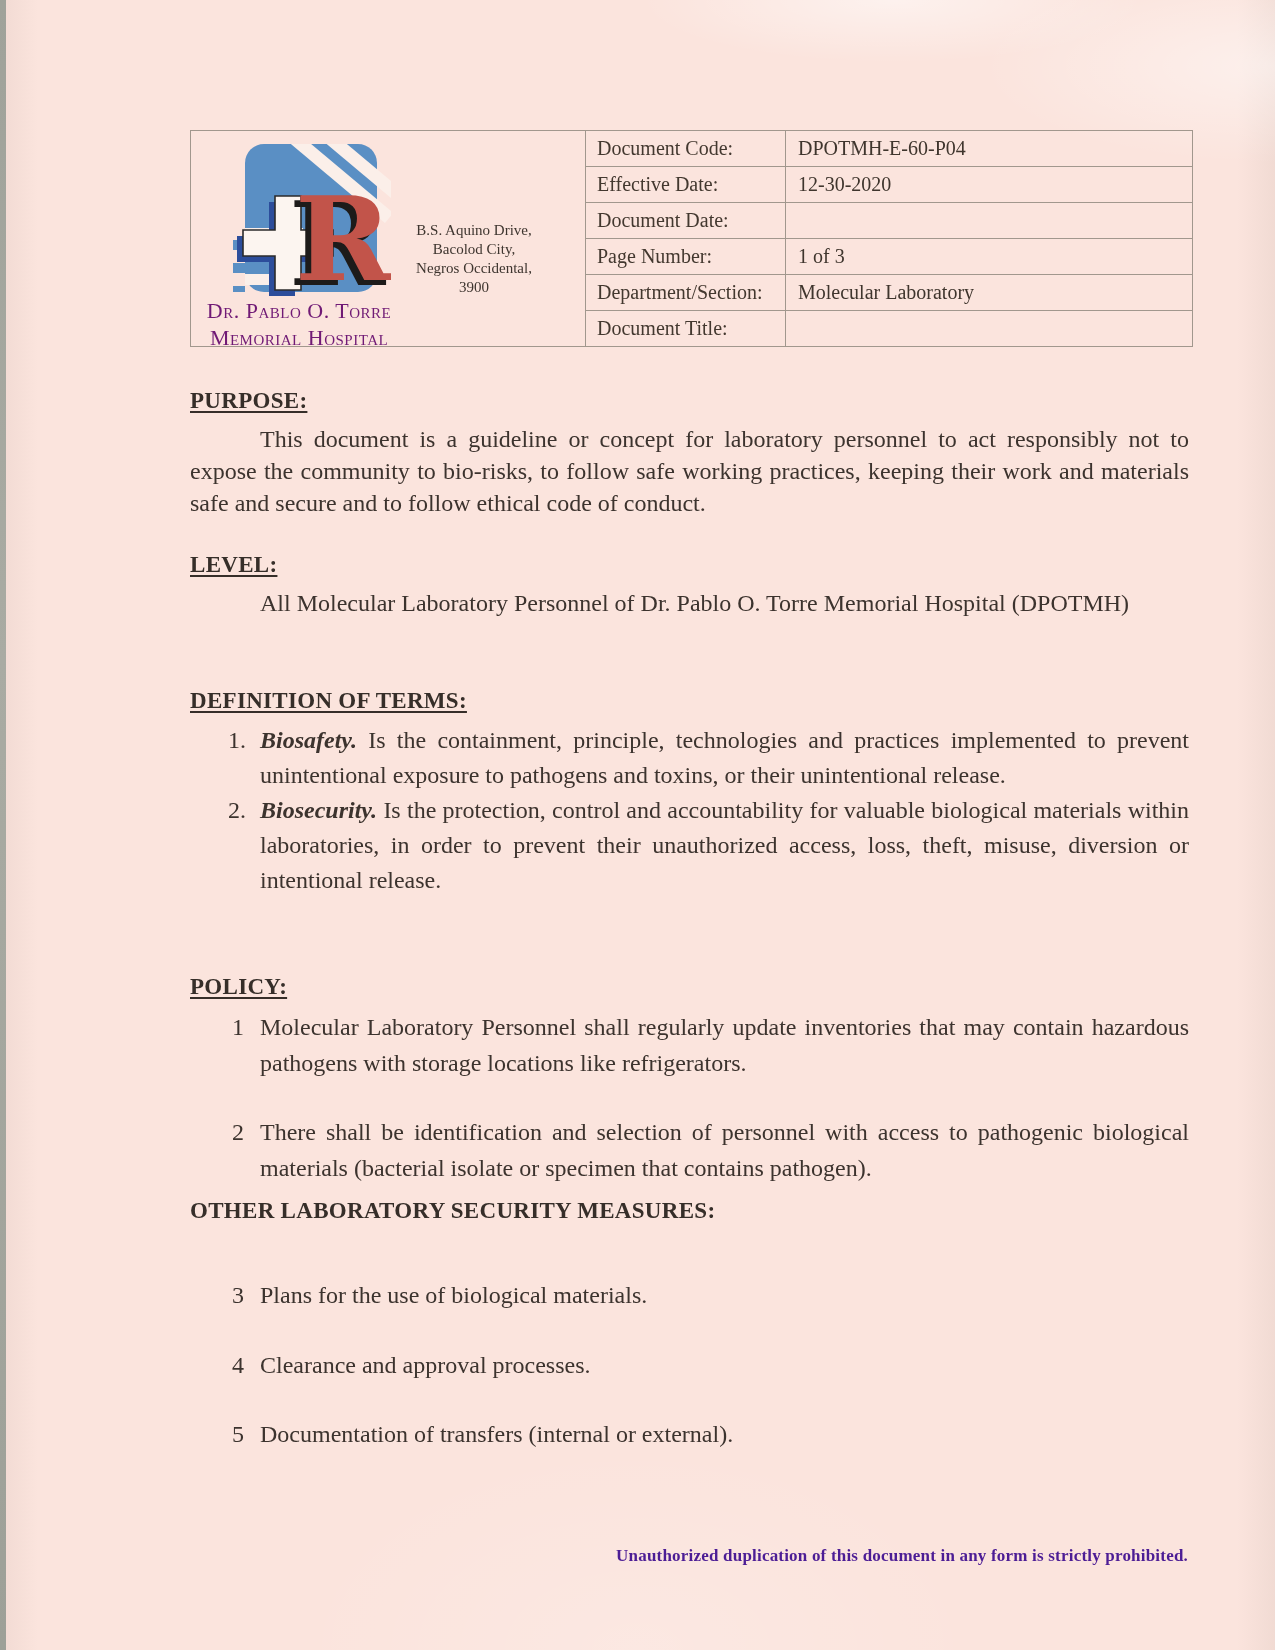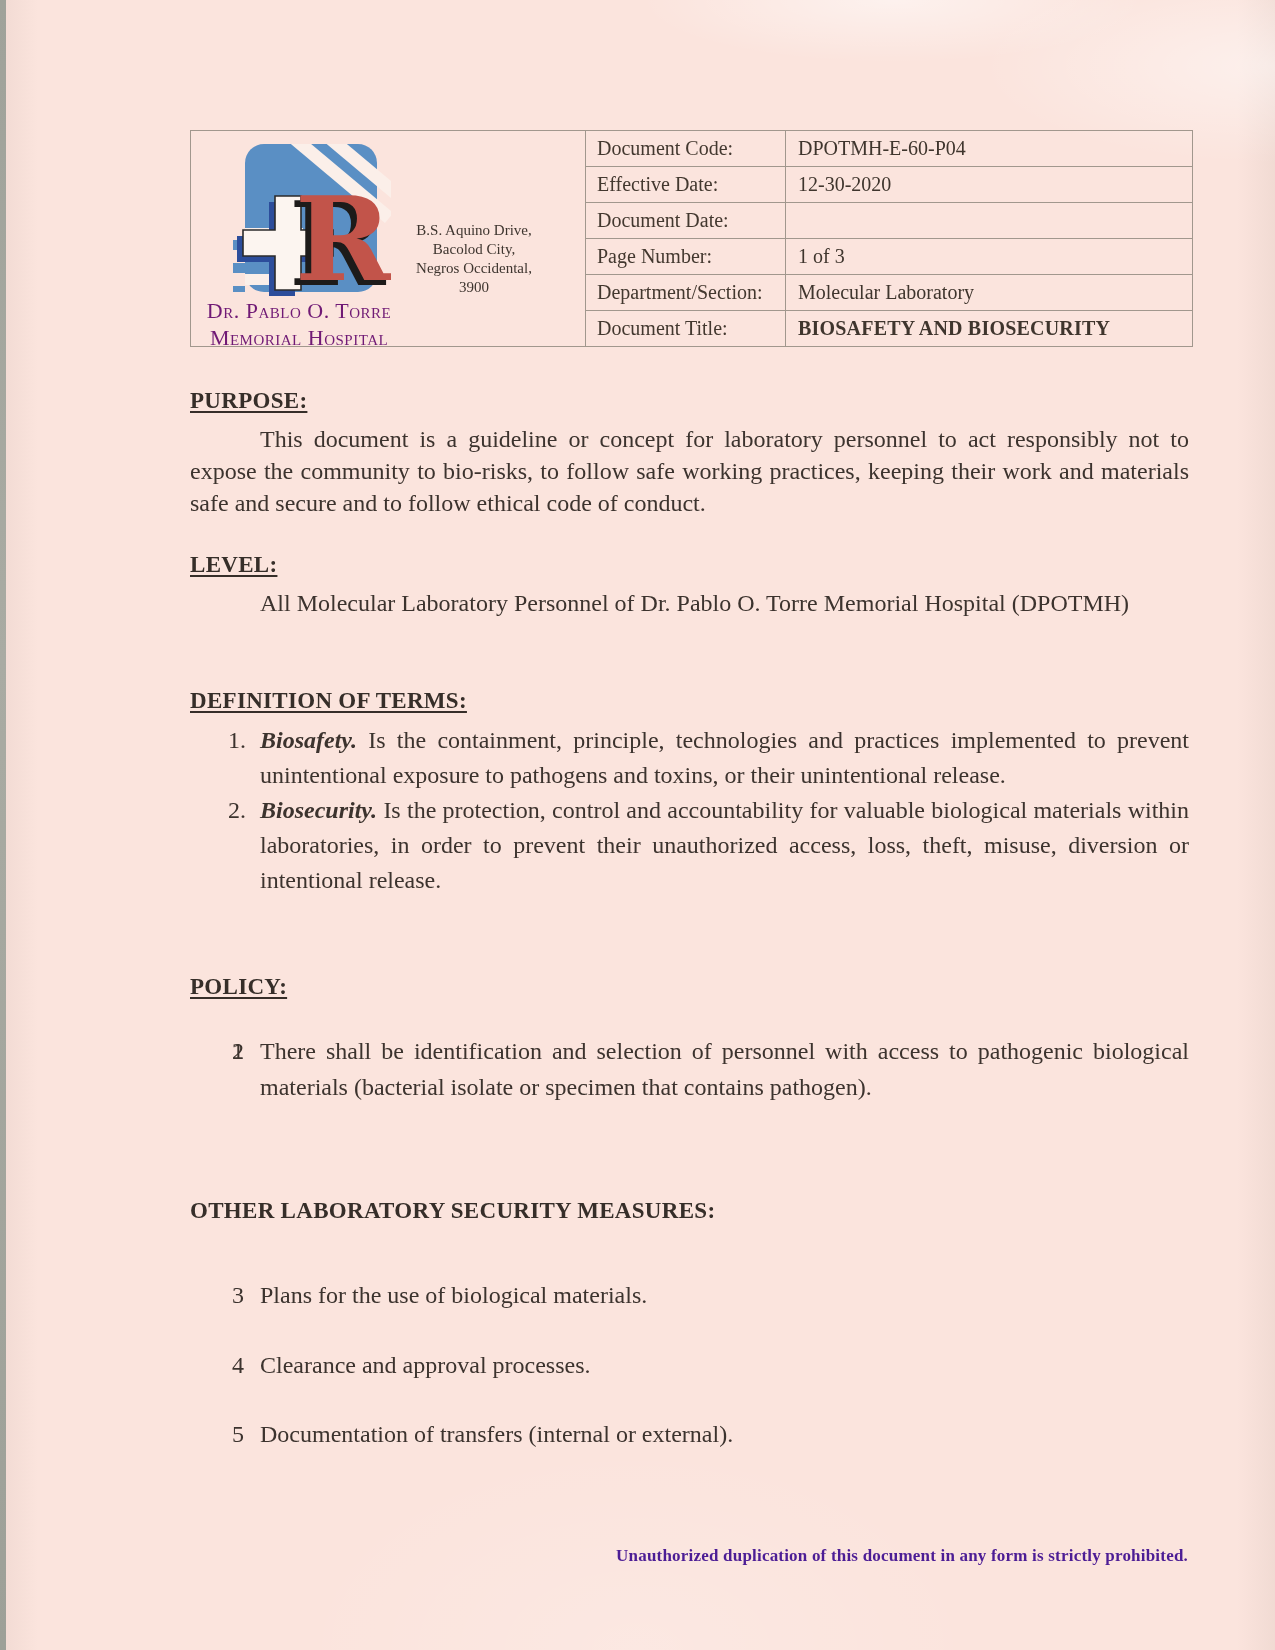--- a/index.html
+++ b/index.html
@@ -145,21 +145,20 @@
       <div class="mrow">
         <div class="mlabel">Page Number:</div>
         <div class="mvalue">1 of 3</div>
       </div>
       <div class="mrow">
         <div class="mlabel">Department/Section:</div>
         <div class="mvalue">Molecular Laboratory</div>
       </div>
       <div class="mrow">
         <div class="mlabel">Document Title:</div>
-        <div class="mvalue bold">BIOSAFETY AND BIOSECURITY</div>
       </div>
     </div>
   </div>
 
   <div class="sec" id="sec-purpose">
     <div class="heading u">PURPOSE:</div>
     <div class="para">This document is a guideline or concept for laboratory personnel to act responsibly not to expose the community to bio-risks, to follow safe working practices, keeping their work and materials safe and secure and to follow ethical code of conduct.</div>
   </div>
 
   <div class="sec" id="sec-level">
@@ -181,20 +180,21 @@
         <span>Is the protection, control and accountability for valuable biological materials within laboratories, in order to prevent their unauthorized access, loss, theft, misuse, diversion or intentional release.</span>
       </div>
     </div>
   </div>
 
   <div class="sec" id="sec-policy">
     <div class="heading u">POLICY:</div>
     <div class="nlist">
       <div class="nitem">
         <span class="num pol">1</span>
+        <span>Molecular Laboratory Personnel shall regularly update inventories that may contain hazardous pathogens with storage locations like refrigerators.</span>
       </div>
       <div class="nitem" id="policy-item-2">
         <span class="num pol">2</span>
         <span>There shall be identification and selection of personnel with access to pathogenic biological materials (bacterial isolate or specimen that contains pathogen).</span>
       </div>
     </div>
   </div>
 
   <div class="sec" id="sec-other">
     <div class="heading">OTHER LABORATORY SECURITY MEASURES:</div>

